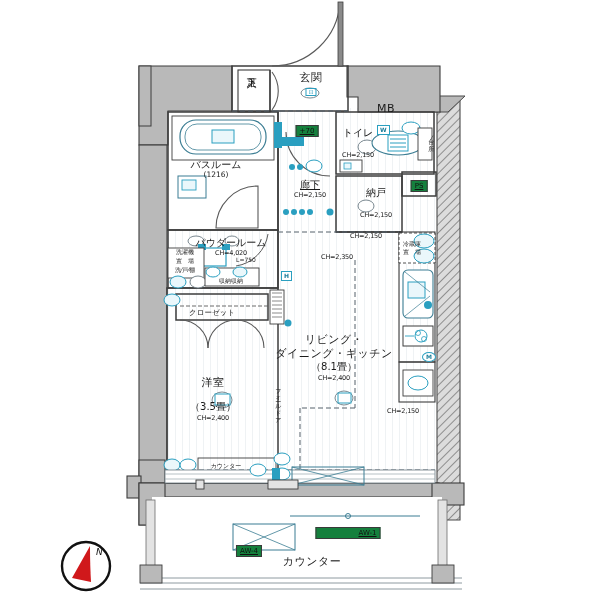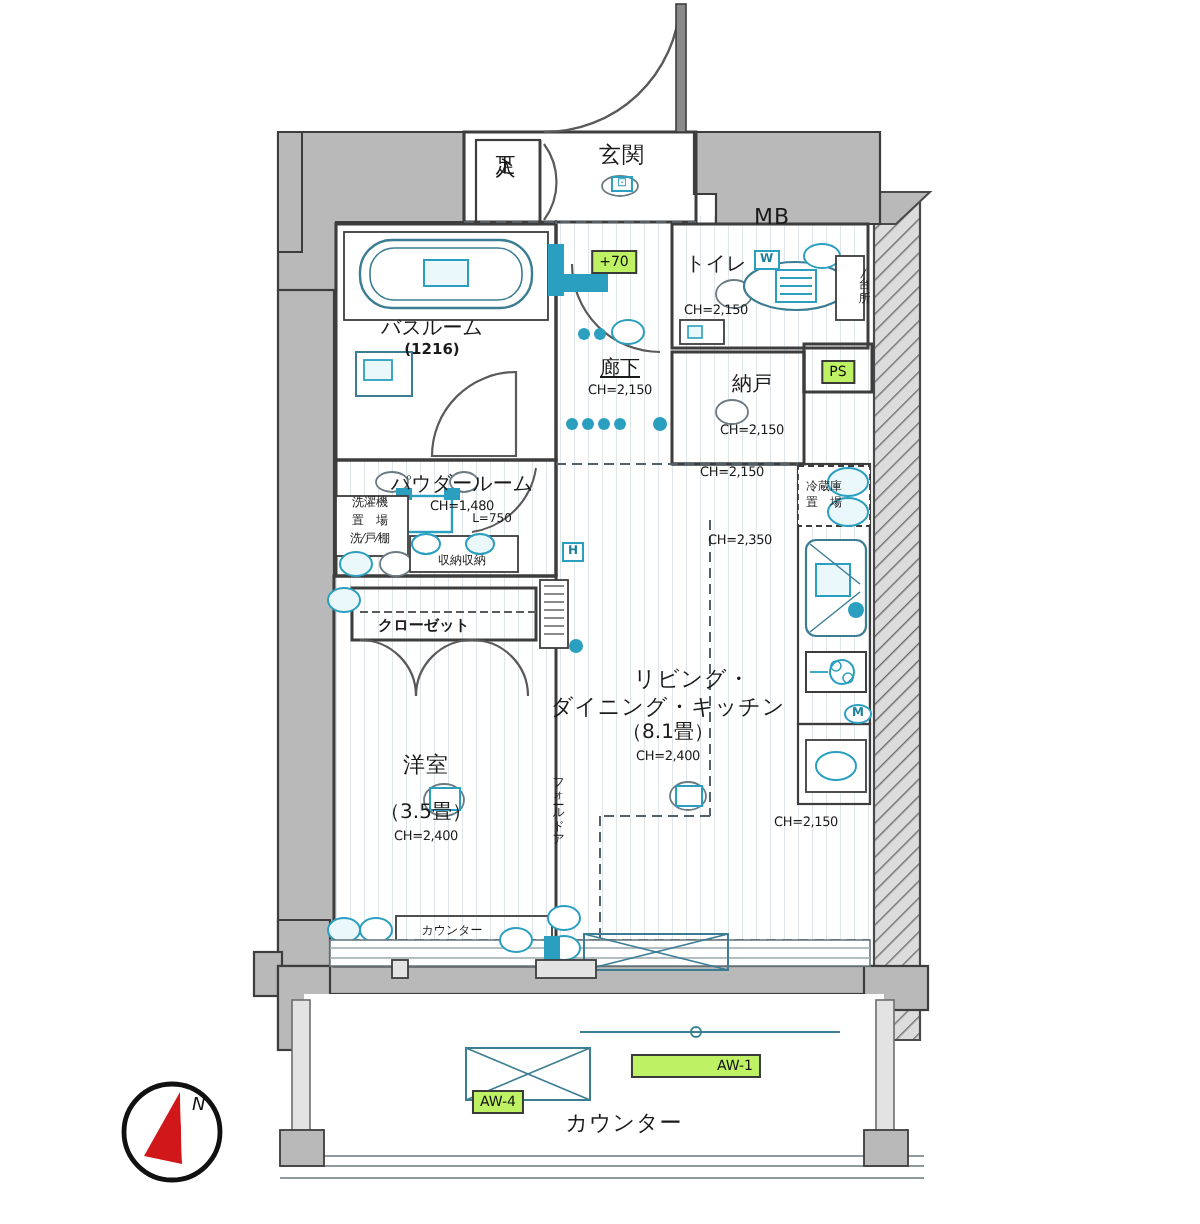--- a/index.html
+++ b/index.html
@@ -8,29 +8,29 @@
     width:600px;height:612px;overflow:hidden;position:relative;
   }
   #plan{position:absolute;left:0;top:0;width:600px;height:612px;}
 
   
   .lbl{position:absolute;color:#1a1a1a;white-space:nowrap;line-height:1.05;
        font-family:"DejaVu Sans","Liberation Sans",sans-serif;}
   .lbl.c{transform:translateX(-50%);text-align:center;}
   .big{font-size:11px;letter-spacing:.5px;}
   .med{font-size:10px;}
-  .sm{font-size:7.5px;font-weight:bold;}
+  .sm{font-size:7.5px;}
   .xs{font-size:6px;}
   .ch{font-size:6.5px;letter-spacing:-.2px;}
   .vert{writing-mode:vertical-rl;text-orientation:upright;}
 
   
-  .tag{position:absolute;border:1px solid #3a3a3a;background:#bef264;
+  .tag{position:absolute;border:1px solid #3a3a3a;background:#15803d;
        font-size:7px;padding:1px 3px;color:#111;white-space:nowrap;
-       font-family:"DejaVu Sans",sans-serif;}
+       font-family:"DejaVu Sans",sans-serif;text-decoration:underline;}
   .tagc{transform:translateX(-50%);}
   .wtag{position:absolute;border:1.3px solid #2a9fc0;background:#fff;color:#1d7f9c;
         font-size:6px;line-height:1;padding:1px 2px;font-weight:bold;
         font-family:"DejaVu Sans",sans-serif;}
 
   
   #compass{position:absolute;left:58px;top:538px;width:56px;height:56px;}
 </style>
 </head>
 <body>
@@ -293,46 +293,46 @@
 <div id="labels">
 
   <div class="lbl c big" style="left:311px;top:72px;">玄関</div>
   <div class="lbl c vert med" style="left:251px;top:70px;">下足入</div>
   <div class="lbl c big" style="left:386px;top:79px;margin-top:24px;">MB</div>
 
   <div class="lbl c med" style="left:216px;top:160px;">バスルーム</div>
   <div class="lbl c sm" style="left:216px;top:171px;">(1216)</div>
 
   <div class="lbl c med" style="left:231px;top:238px;">パウダールーム</div>
-  <div class="lbl c ch" style="left:231px;top:250px;">CH=1,480</div>
+  <div class="lbl c ch" style="left:231px;top:250px;">CH=4,020</div>
 
   <div class="lbl c med" style="left:310px;top:180px;text-decoration:underline;">廊下</div>
   <div class="lbl c ch" style="left:310px;top:192px;">CH=2,150</div>
 
   <div class="lbl c med" style="left:358px;top:128px;">トイレ</div>
   <div class="lbl c ch" style="left:358px;top:152px;">CH=2,150</div>
 
   <div class="lbl c med" style="left:376px;top:188px;">納戸</div>
   <div class="lbl c ch" style="left:376px;top:212px;">CH=2,150</div>
 
-  <div class="lbl c big" style="left:334px;top:334px;margin-left:12px;">リビング・</div>
+  <div class="lbl c big" style="left:334px;top:334px;">リビング・</div>
   <div class="lbl c big" style="left:334px;top:348px;">ダイニング・キッチン</div>
   <div class="lbl c med" style="left:334px;top:362px;">（8.1畳）</div>
   <div class="lbl c ch" style="left:334px;top:375px;">CH=2,400</div>
 
   <div class="lbl c big" style="left:213px;top:377px;">洋室</div>
   <div class="lbl c med" style="left:213px;top:402px;">（3.5畳）</div>
   <div class="lbl c ch" style="left:213px;top:415px;">CH=2,400</div>
 
   <div class="lbl c sm" style="left:212px;top:309px;">クローゼット</div>
 
   <div class="lbl c big" style="left:312px;top:556px;">カウンター</div>
 
   <div class="lbl c ch" style="left:366px;top:233px;">CH=2,150</div>
-  <div class="lbl c ch" style="left:337px;top:267px;margin-left:33px;">CH=2,350</div>
+  <div class="lbl c ch" style="left:337px;top:254px;">CH=2,350</div>
   <div class="lbl c ch" style="left:403px;top:408px;">CH=2,150</div>
 
   <div class="lbl c xs" style="left:185px;top:249px;">洗濯機</div>
   <div class="lbl c xs" style="left:185px;top:258px;">置　場</div>
   <div class="lbl c xs" style="left:185px;top:267px;">洗⁄戸⁄棚</div>
   <div class="lbl c xs" style="left:231px;top:278px;">収納収納</div>
 
   <div class="lbl c xs" style="left:412px;top:241px;">冷蔵庫</div>
   <div class="lbl c xs" style="left:412px;top:249px;">置　場</div>
 

